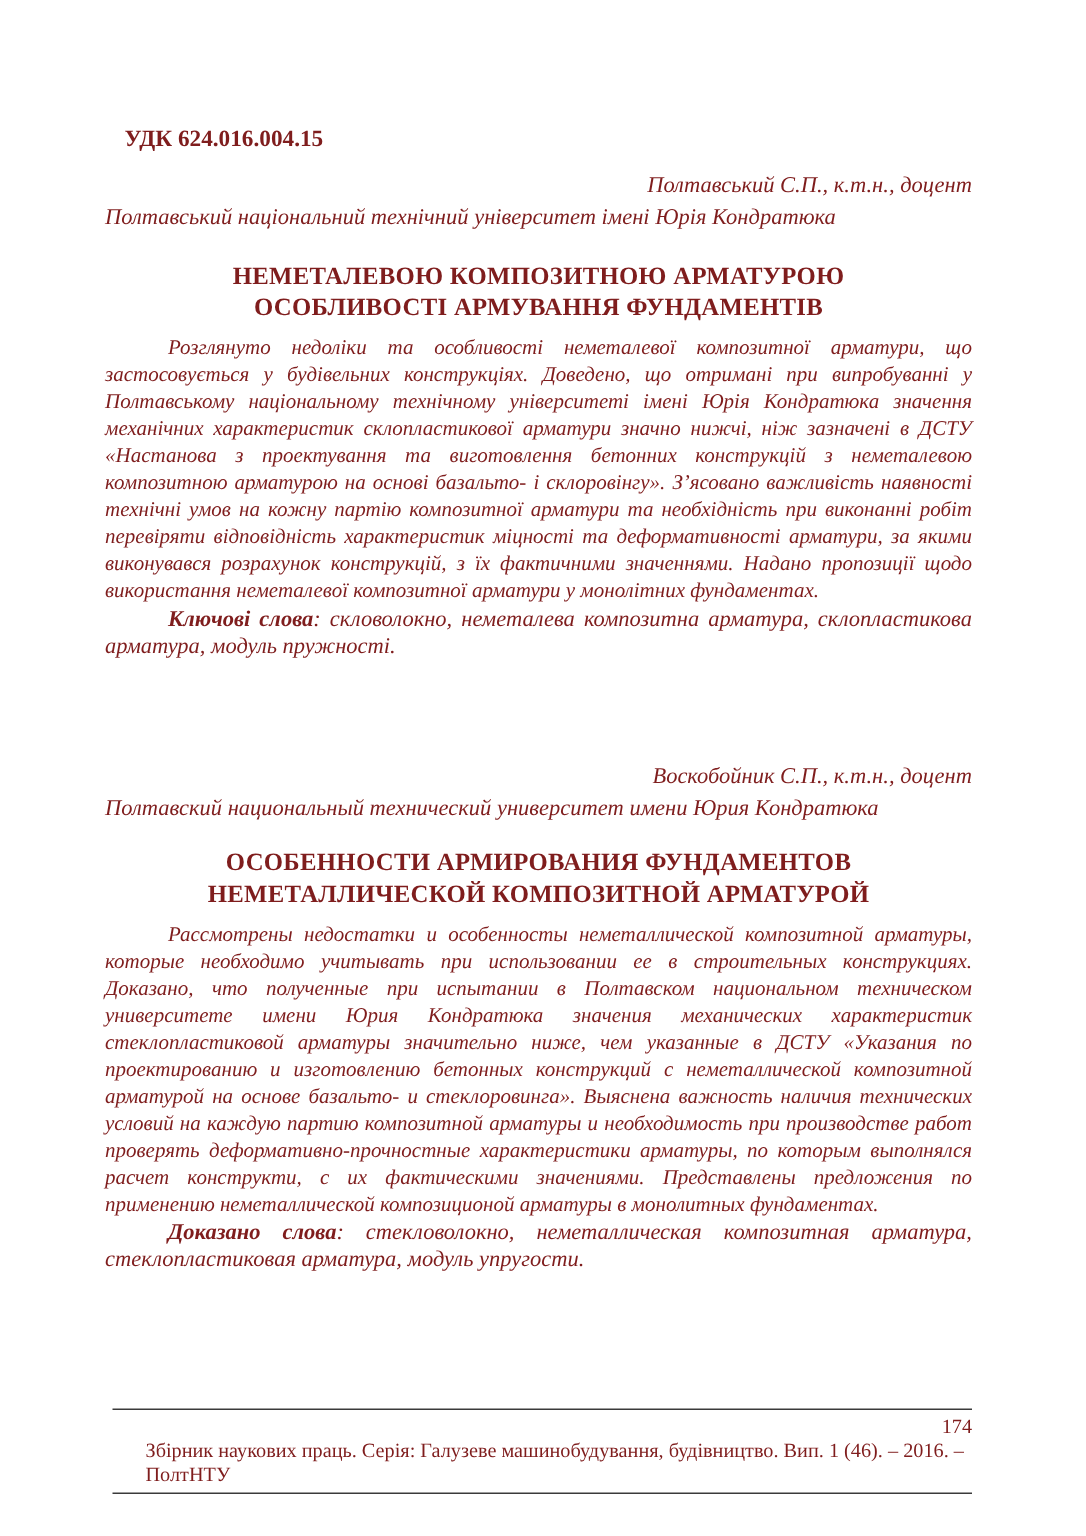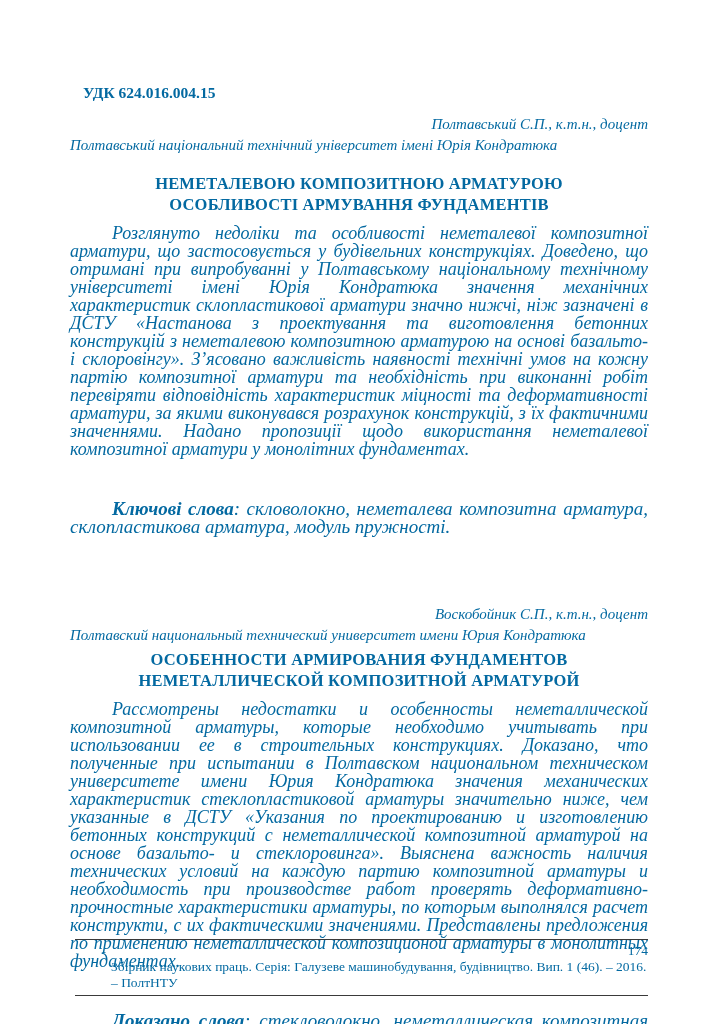--- a/index.html
+++ b/index.html
@@ -5,21 +5,21 @@
   html, body {
     margin: 0;
     padding: 0;
     background: #ffffff;
   }
   .page {
     position: relative;
     width: 724px;
     height: 1024px;
     background: #ffffff;
-    color: #0369a1;
+    color: #7f1d1d;
     font-family: "Liberation Serif", "DejaVu Serif", serif;
     overflow: hidden;
   }
   .content {
     position: absolute;
     left: 70px;
     top: 0;
     width: 578px;
   }
   .udc {
@@ -41,54 +41,53 @@
     margin-top: 17px;
     text-align: center;
     font-weight: 700;
     font-size: 16.5px;
     line-height: 21px;
     letter-spacing: 0.2px;
   }
   .abstract {
     margin-top: 9px;
     font-style: italic;
-    font-size: 18px;
+    font-size: 14px;
     line-height: 18px;
     text-align: justify;
     text-indent: 42px;
   }
   .keywords {
     font-style: italic;
-    font-size: 19px;
+    font-size: 15px;
     line-height: 18px;
     text-align: justify;
     text-indent: 42px;
-    margin-top: 42px;
   }
   .kw-label { font-weight: 700; }
   .section-ru { margin-top: 68px; }
-  .section-ru .paper-title { margin-top: 3px; }
+  .section-ru .paper-title { margin-top: 14px; }
   .footer {
     position: absolute;
     left: 75px;
     top: 939px;
     width: 573px;
     border-top: 1px solid #3a3a3a;
     border-bottom: 1px solid #3a3a3a;
     padding: 3px 0 4px 7px;
     font-size: 13.5px;
     line-height: 16px;
     font-style: normal;
     box-sizing: border-box;
     display: flex;
     align-items: flex-end;
     flex-direction: column;
   }
   .footer .page-number { flex: 0 0 auto; }
-  .footer .journal-line { margin-left: 29px; flex: 1 1 auto; }
+  .footer .journal-line { margin-left: 15px; flex: 1 1 auto; }
 </style>
 </head>
 <body>
 
 <div class="page">
   <div class="content">
 
     <div class="udc">УДК 624.016.004.15</div>
 
     <div class="section-uk">

